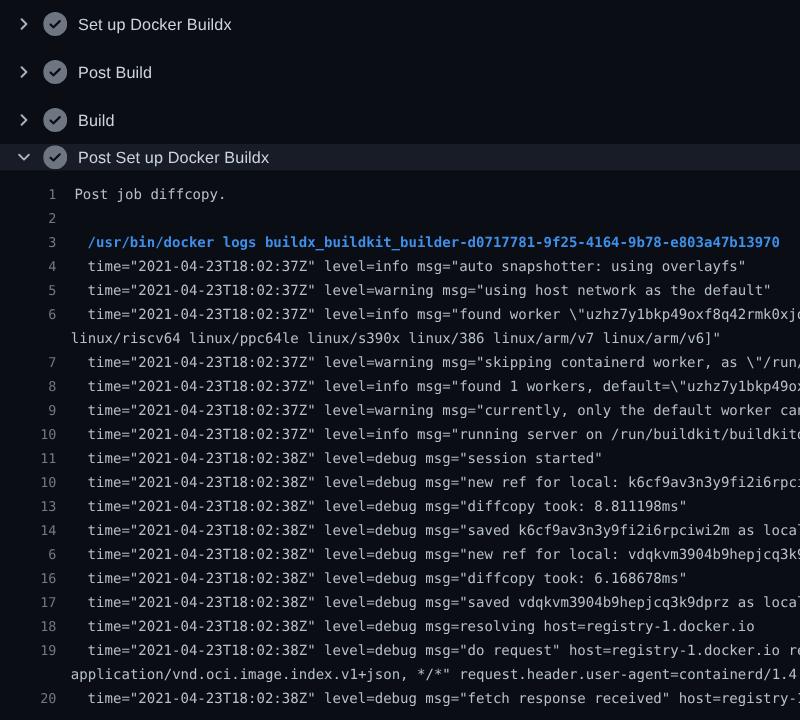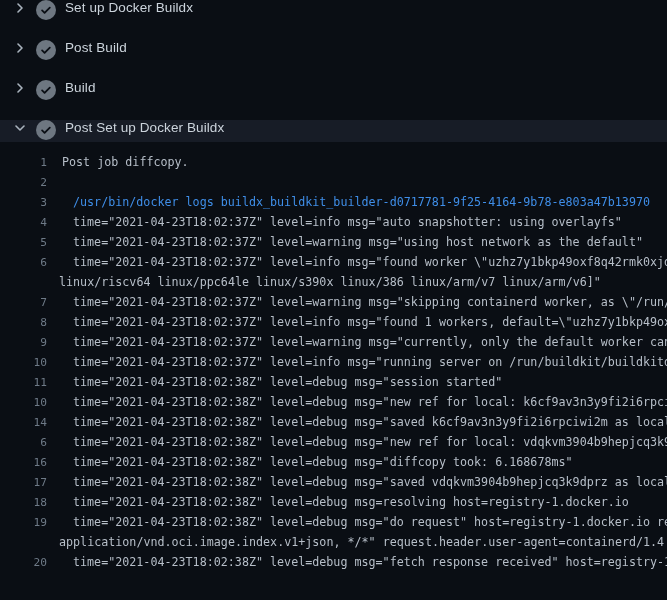--- a/index.html
+++ b/index.html
@@ -2,33 +2,33 @@
 <html style="--bg: #0a0e14; --rowhl: #171c26; --title: #ccd4dc; --badge: #6e7781; --num: #6e7a87; --txt: #b7bfc9; --cmd: #3f8ee8;"><head>
 <meta charset="utf-8">
 <style>
   :root{
     --bg:#0a0e14; --rowhl:#171c26; --title:#ccd4dc; --chev:#a9b3bd;
     --badge:#6e7781; --num:#6e7a87; --txt:#b7bfc9; --cmd:#3f8ee8; --marker:#8b949e;
   }
   *{margin:0;padding:0;box-sizing:border-box}
   html,body{width:667px;height:600px;overflow:hidden;background:var(--bg)}
   body{font-family:"Liberation Sans",sans-serif}
-  .step{height:40px;display:flex;padding-left:12px;cursor:pointer}
+  .step{height:40px;display:flex;align-items:center;padding-left:12px;cursor:pointer}
   .step.expanded{height:22px;background:var(--rowhl)}
   .chev{width:16px;height:16px;display:flex;align-items:center;justify-content:center;color:var(--chev);flex:none}
   .badge{width:20px;height:20px;margin-left:8px;flex:none;display:flex}
   .title{margin-left:9px;font-size:13.5px;color:var(--title);letter-spacing:.1px}
   .log{padding-top:10px;font-family:"DejaVu Sans Mono","Liberation Mono",monospace;font-size:11.7px}
   .row{height:20px;display:flex;align-items:center;white-space:pre;overflow:hidden}
   .num{width:47px;text-align:right;color:var(--num);flex:none;font-size:11.2px;cursor:pointer}
   .txt{color:var(--txt);flex:none}
   .txt.top{padding-left:15px}
   .txt.inner{padding-left:26px}
   .txt.cont{padding-left:12px}
-  .txt.command{color:var(--cmd);font-weight:normal}
+  .txt.command{color:var(--cmd);font-weight:bold}
   .gmarker{color:var(--marker);font-size:8.5px;display:inline-block;width:11px}
 </style>
 </head>
 <body>
 
 <div>
   <div id="steps">
       <div class="step">
         <span class="chev">
           <svg width="10" height="10" viewBox="0 0 10 10">
@@ -93,20 +93,21 @@
       <div class="row"><span class="num">4</span><span class="txt inner">time="2021-04-23T18:02:37Z" level=info msg="auto snapshotter: using overlayfs"</span></div>
       <div class="row"><span class="num">5</span><span class="txt inner">time="2021-04-23T18:02:37Z" level=warning msg="using host network as the default"</span></div>
       <div class="row"><span class="num">6</span><span class="txt inner">time="2021-04-23T18:02:37Z" level=info msg="found worker \"uzhz7y1bkp49oxf8q42rmk0xjd\"</span></div>
       <div class="row"><span class="num"></span><span class="txt cont">linux/riscv64 linux/ppc64le linux/s390x linux/386 linux/arm/v7 linux/arm/v6]"</span></div>
       <div class="row"><span class="num">7</span><span class="txt inner">time="2021-04-23T18:02:37Z" level=warning msg="skipping containerd worker, as \"/run/cont</span></div>
       <div class="row"><span class="num">8</span><span class="txt inner">time="2021-04-23T18:02:37Z" level=info msg="found 1 workers, default=\"uzhz7y1bkp49oxf8q4</span></div>
       <div class="row"><span class="num">9</span><span class="txt inner">time="2021-04-23T18:02:37Z" level=warning msg="currently, only the default worker can be</span></div>
       <div class="row"><span class="num">10</span><span class="txt inner">time="2021-04-23T18:02:37Z" level=info msg="running server on /run/buildkit/buildkitd.so</span></div>
       <div class="row"><span class="num">11</span><span class="txt inner">time="2021-04-23T18:02:38Z" level=debug msg="session started"</span></div>
       <div class="row"><span class="num">10</span><span class="txt inner">time="2021-04-23T18:02:38Z" level=debug msg="new ref for local: k6cf9av3n3y9fi2i6rpciwi</span></div>
+      <div class="row"><span class="num">13</span><span class="txt inner">time="2021-04-23T18:02:38Z" level=debug msg="diffcopy took: 8.811198ms"</span></div>
       <div class="row"><span class="num">14</span><span class="txt inner">time="2021-04-23T18:02:38Z" level=debug msg="saved k6cf9av3n3y9fi2i6rpciwi2m as local.shar</span></div>
       <div class="row"><span class="num">6</span><span class="txt inner">time="2021-04-23T18:02:38Z" level=debug msg="new ref for local: vdqkvm3904b9hepjcq3k9dp</span></div>
       <div class="row"><span class="num">16</span><span class="txt inner">time="2021-04-23T18:02:38Z" level=debug msg="diffcopy took: 6.168678ms"</span></div>
       <div class="row"><span class="num">17</span><span class="txt inner">time="2021-04-23T18:02:38Z" level=debug msg="saved vdqkvm3904b9hepjcq3k9dprz as local.shar</span></div>
       <div class="row"><span class="num">18</span><span class="txt inner">time="2021-04-23T18:02:38Z" level=debug msg=resolving host=registry-1.docker.io</span></div>
       <div class="row"><span class="num">19</span><span class="txt inner">time="2021-04-23T18:02:38Z" level=debug msg="do request" host=registry-1.docker.io requ</span></div>
       <div class="row"><span class="num"></span><span class="txt cont">application/vnd.oci.image.index.v1+json, */*" request.header.user-agent=containerd/1.4.0</span></div>
       <div class="row"><span class="num">20</span><span class="txt inner">time="2021-04-23T18:02:38Z" level=debug msg="fetch response received" host=registry-1.</span></div>
     </div>
 </div>

